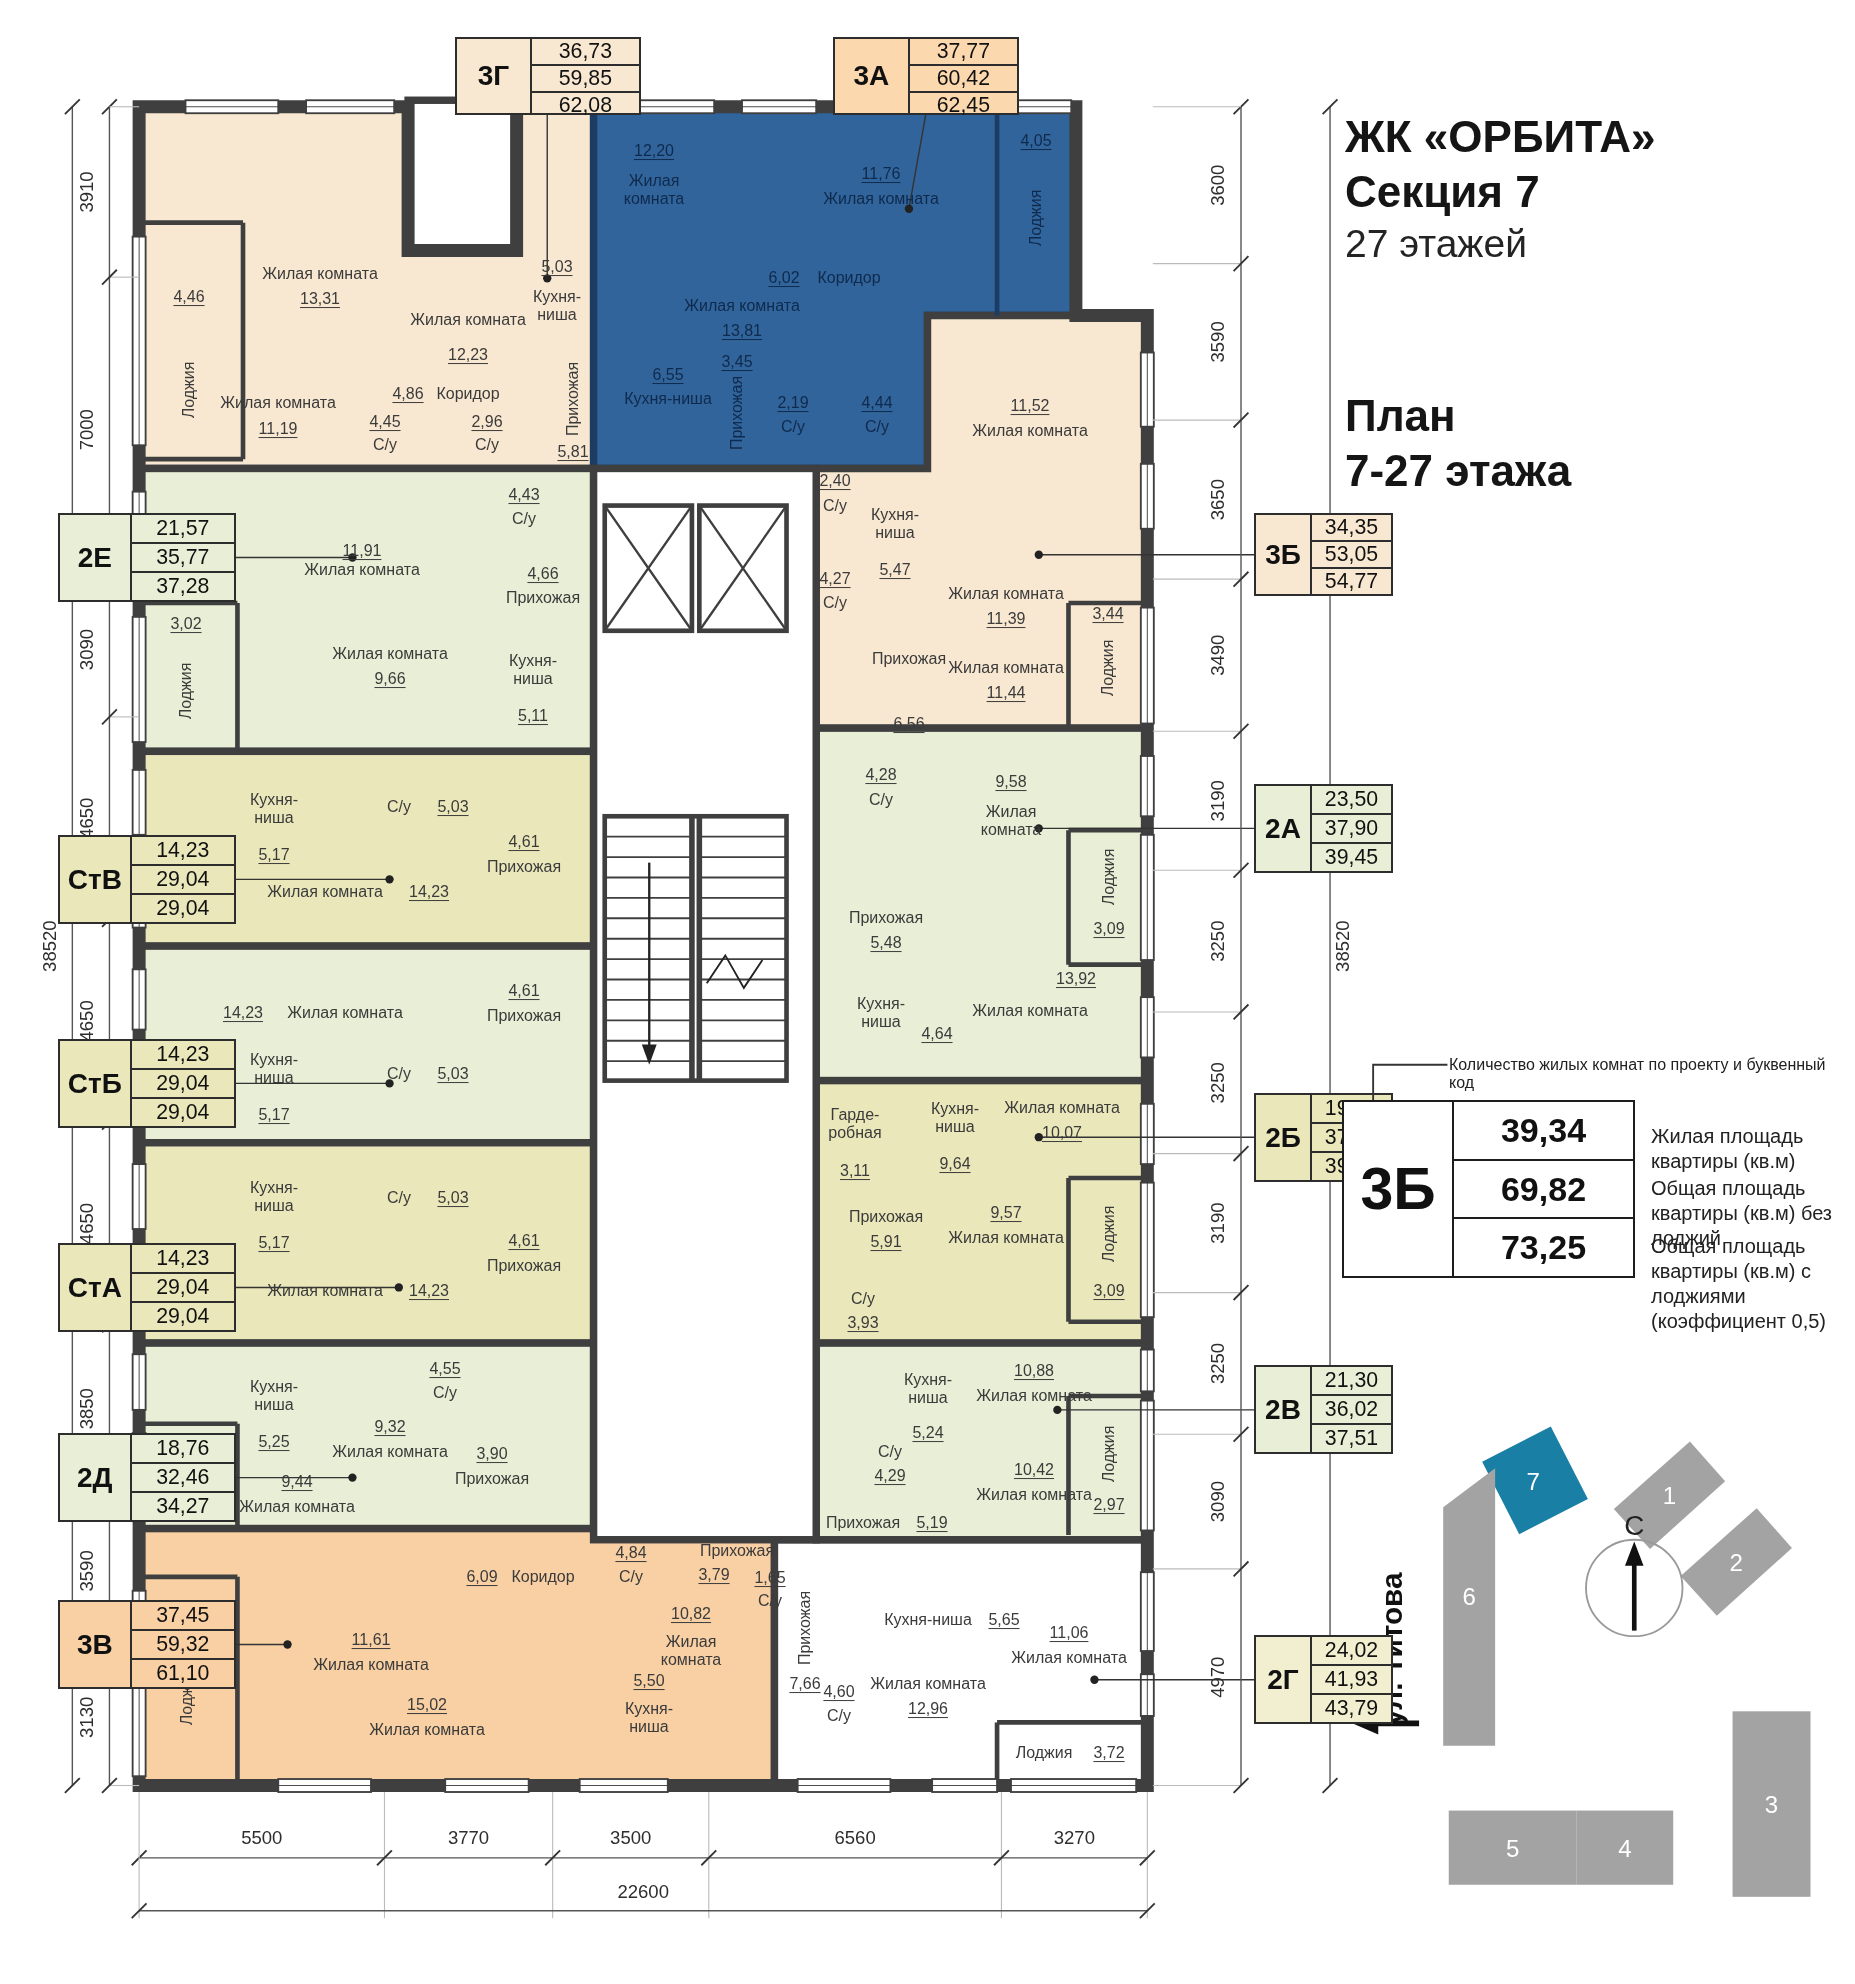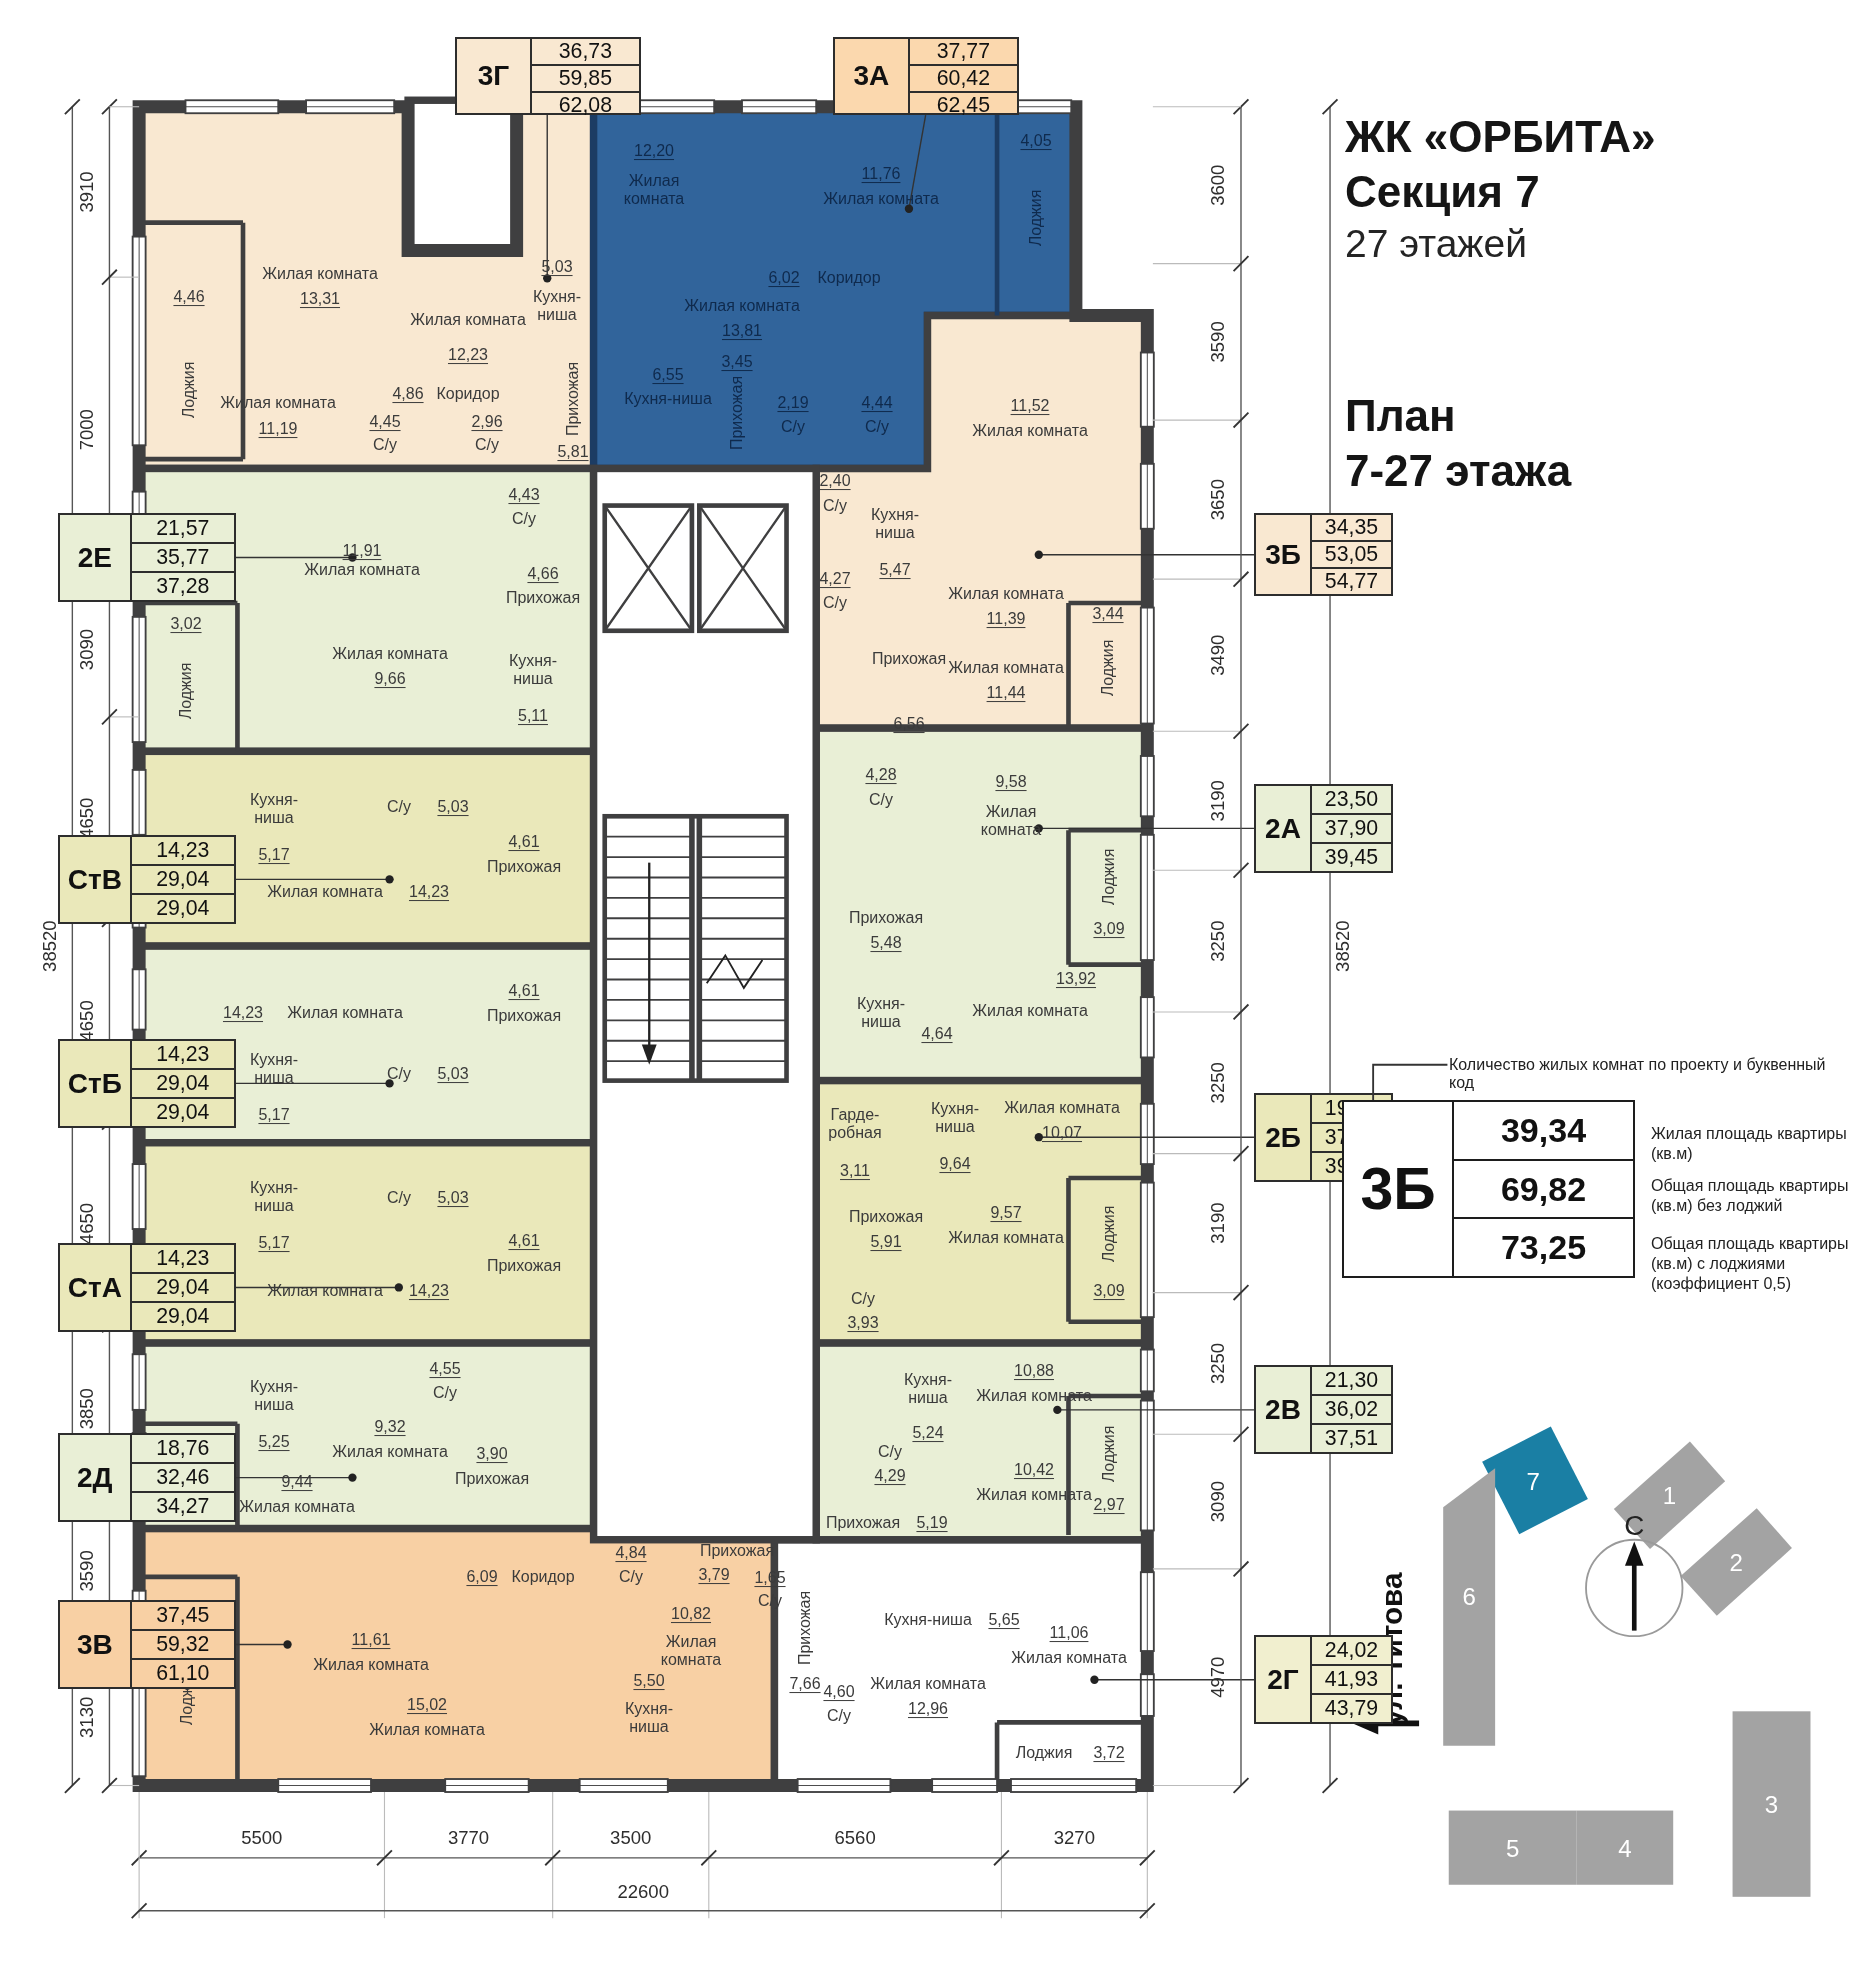--- a/index.html
+++ b/index.html
@@ -33,21 +33,21 @@
   
   #legend-note{position:absolute;left:1449px;top:1056px;font-size:16px;color:#222;z-index:9;width:399px;}
   #legend-box{position:absolute;left:1342px;top:1100px;width:293px;height:178px;display:flex;
       border:2.8px solid #1d1d1d;box-sizing:border-box;background:#fff;z-index:9;}
   #legend-box .code{flex:0 0 108px;display:flex;align-items:center;justify-content:center;
       font-size:59px;font-weight:bold;color:#111;border-right:2.8px solid #1d1d1d;}
   #legend-box .vals{flex:1;display:flex;flex-direction:column;}
   #legend-box .vals div{flex:1;display:flex;align-items:center;justify-content:center;
       font-size:34px;font-weight:bold;color:#111;border-bottom:2.8px solid #1d1d1d;}
   #legend-box .vals div:last-child{border-bottom:none;}
-  .legend-caption{position:absolute;left:1651px;width:204px;font-size:16px;color:#222;line-height:1.25;z-index:9;}
+  .legend-caption{position:absolute;left:1651px;width:204px;font-size:20px;color:#222;line-height:1.25;z-index:9;}
 </style>
 </head>
 <body>
 
 <svg id="plan-svg" width="1855" height="1985" viewBox="0 0 2000 2140">
   <g id="regions">
     <path d="M150,115 H640 V505 H150 Z" fill="#f9e8d1" stroke="#3f3f40" stroke-width="8"></path>
     <path d="M640,115 L1160,115 L1160,340 L1000,340 L1000,505 L640,505 Z" fill="#31649b" stroke="#1c3c63" stroke-width="8"></path>
     <path d="M1000,340 L1237,340 L1237,785 L880,785 L880,505 L1000,505 Z" fill="#f9e8d1" stroke="#3f3f40" stroke-width="8"></path>
     <rect x="150" y="505" width="490" height="305" fill="#e9efd6" stroke="#3f3f40" stroke-width="8"></rect>

